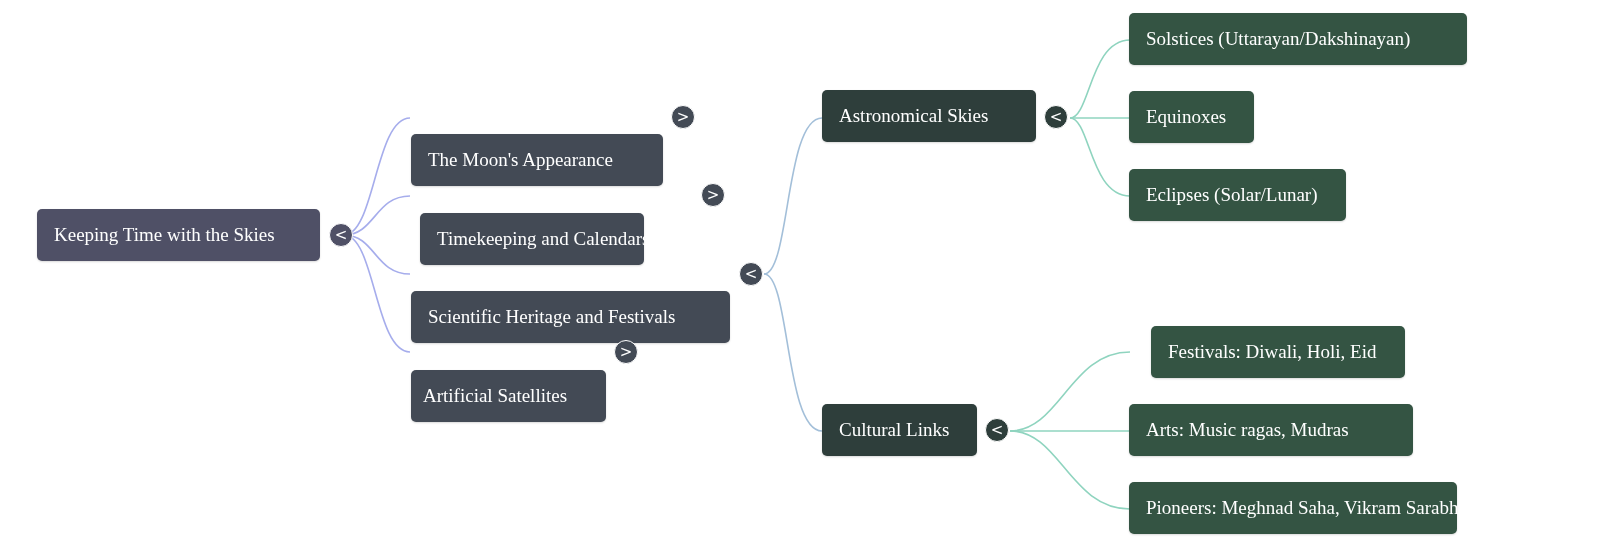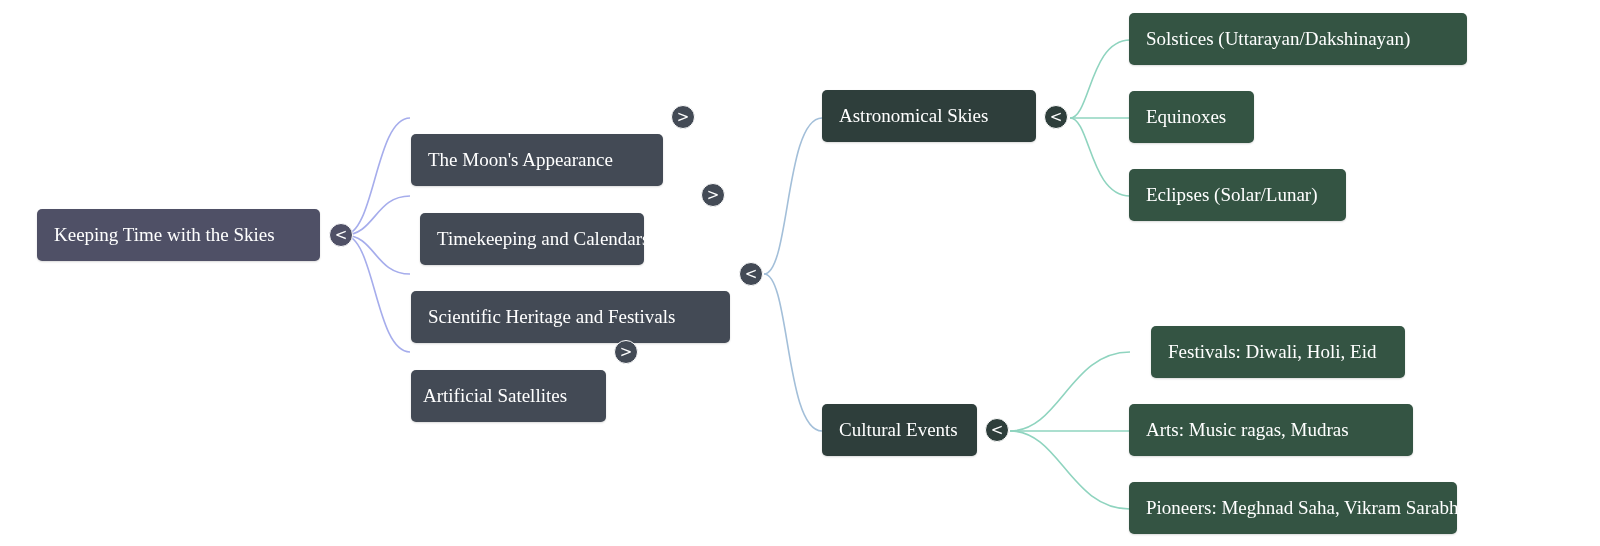--- a/index.html
+++ b/index.html
@@ -65,21 +65,21 @@
   <span>Artificial Satellites</span>
 </div>
 <div class="toggle" style="left:614px;top:340px;">&gt;</div>
 
 <div class="node n-l2" style="left:822px;top:90px;width:214px;">
   <span>Astronomical Skies</span>
 </div>
 <div class="toggle dark" style="left:1044px;top:105px;">&lt;</div>
 
 <div class="node n-l2" style="left:822px;top:404px;width:155px;">
-  <span>Cultural Events</span>
+  <span>Cultural Links</span>
 </div>
 <div class="toggle dark" style="left:985px;top:418px;">&lt;</div>
 
 <div class="node n-l3" style="left:1129px;top:13px;width:338px;">
   <span>Solstices (Uttarayan/Dakshinayan)</span>
 </div>
 <div class="node n-l3" style="left:1129px;top:91px;width:125px;">
   <span>Equinoxes</span>
 </div>
 <div class="node n-l3" style="left:1129px;top:169px;width:217px;">

